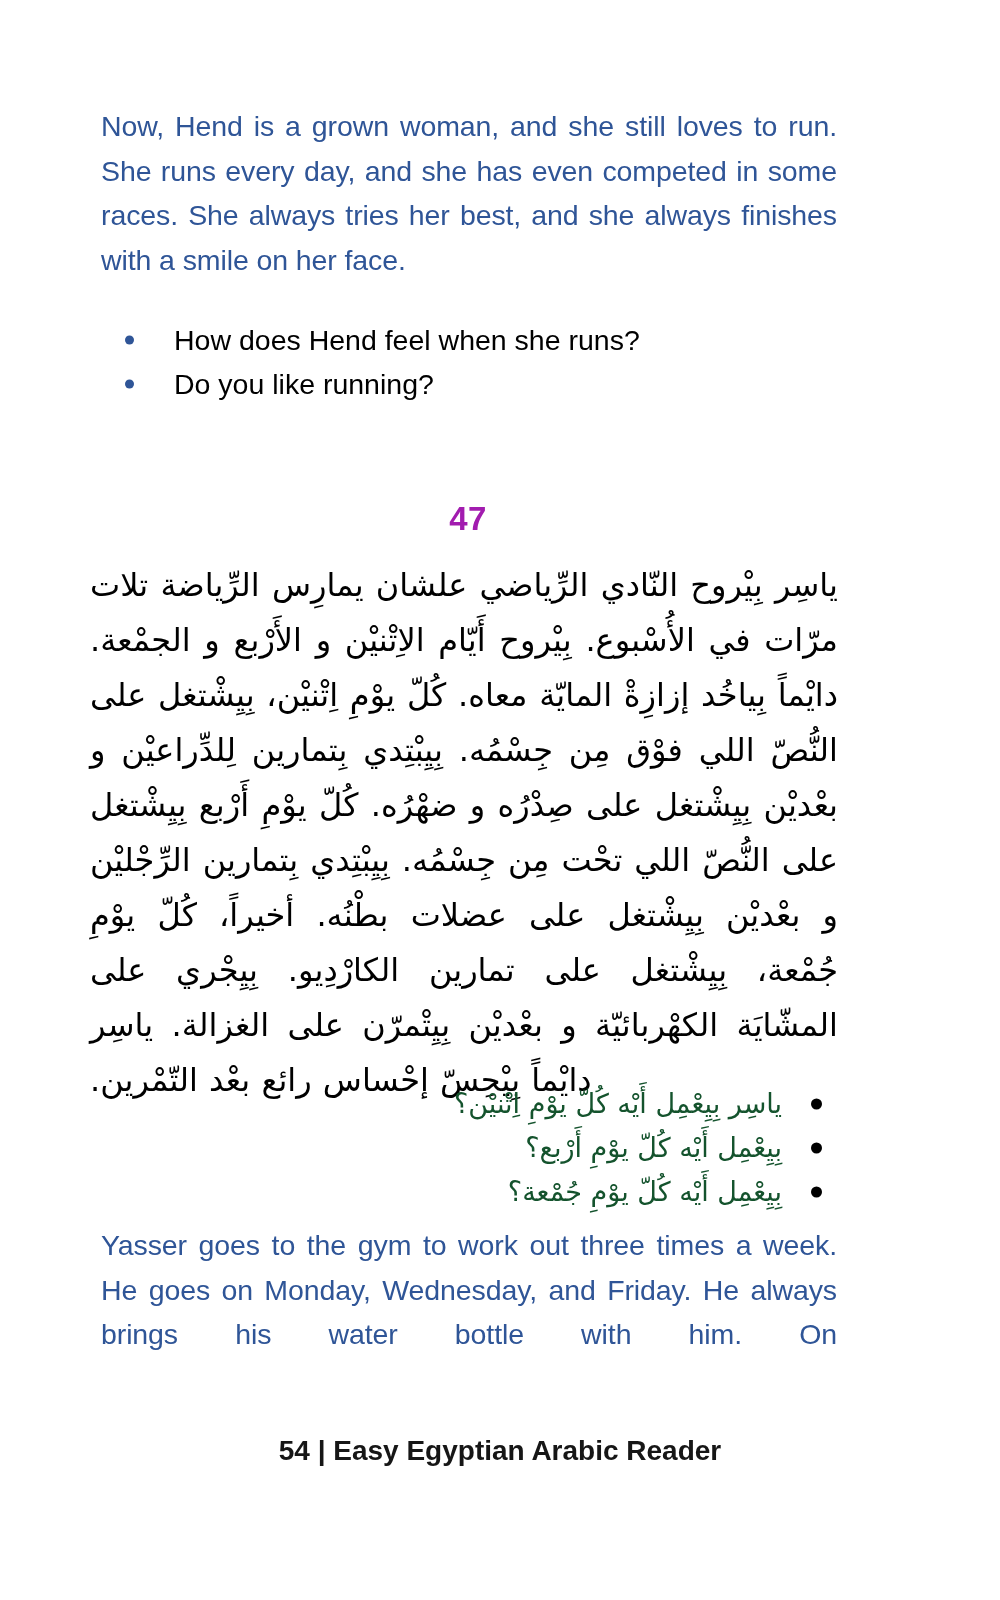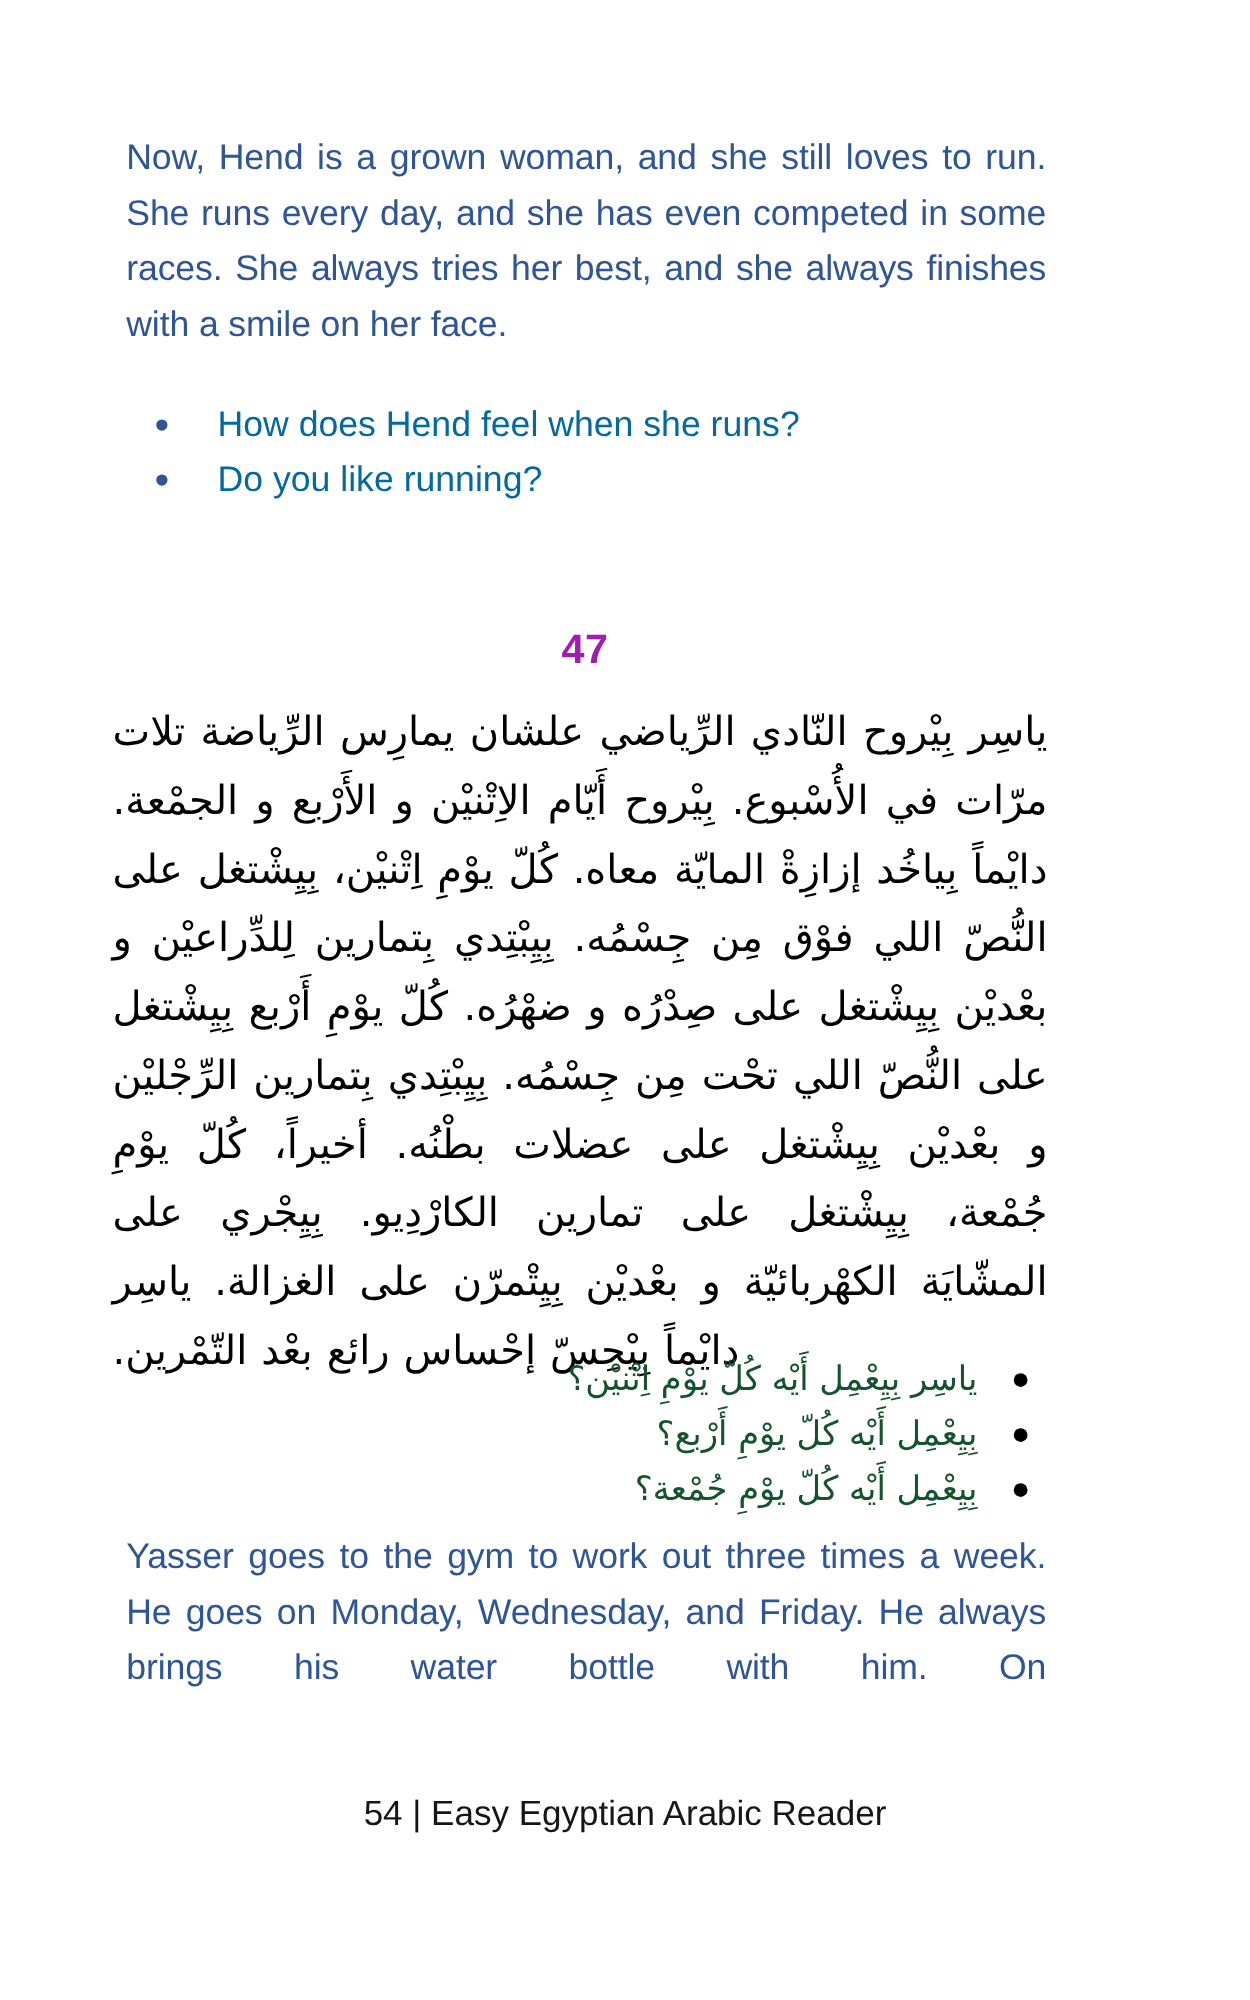--- a/index.html
+++ b/index.html
@@ -62,21 +62,21 @@
   #en-questions {
     position: absolute;
     top: 318px;
     left: 0;
     width: 700px;
     list-style: none;
     margin: 0;
     padding: 0;
   }
   #en-questions li {
-    color: #0369a1;
+    color: #000000;
     font-size: 28.5px;
     line-height: 44px;
     position: relative;
     padding-left: 74px;
     margin: 0;
   }
   #en-questions li .bullet {
     position: absolute;
     left: 25px;
     top: 50%;
@@ -162,21 +162,21 @@
   #page-footer {
     position: absolute;
     left: 0;
     top: 1432px;
     width: 1000px;
     text-align: center;
     color: #161616;
     font-family: "Liberation Sans", "DejaVu Sans", sans-serif;
     font-size: 28px;
     line-height: 38px;
-    font-weight: 400;
+    font-weight: 700;
   }
 </style>
 </head>
 <body>
 
 <div class="page">
   <div class="content">
 
     <p id="en-intro" class="en-para">Now, Hend is a grown woman, and she still loves to run. She runs every day, and she has even competed in some races. She always tries her best, and she always finishes with a smile on her face.</p>
 

